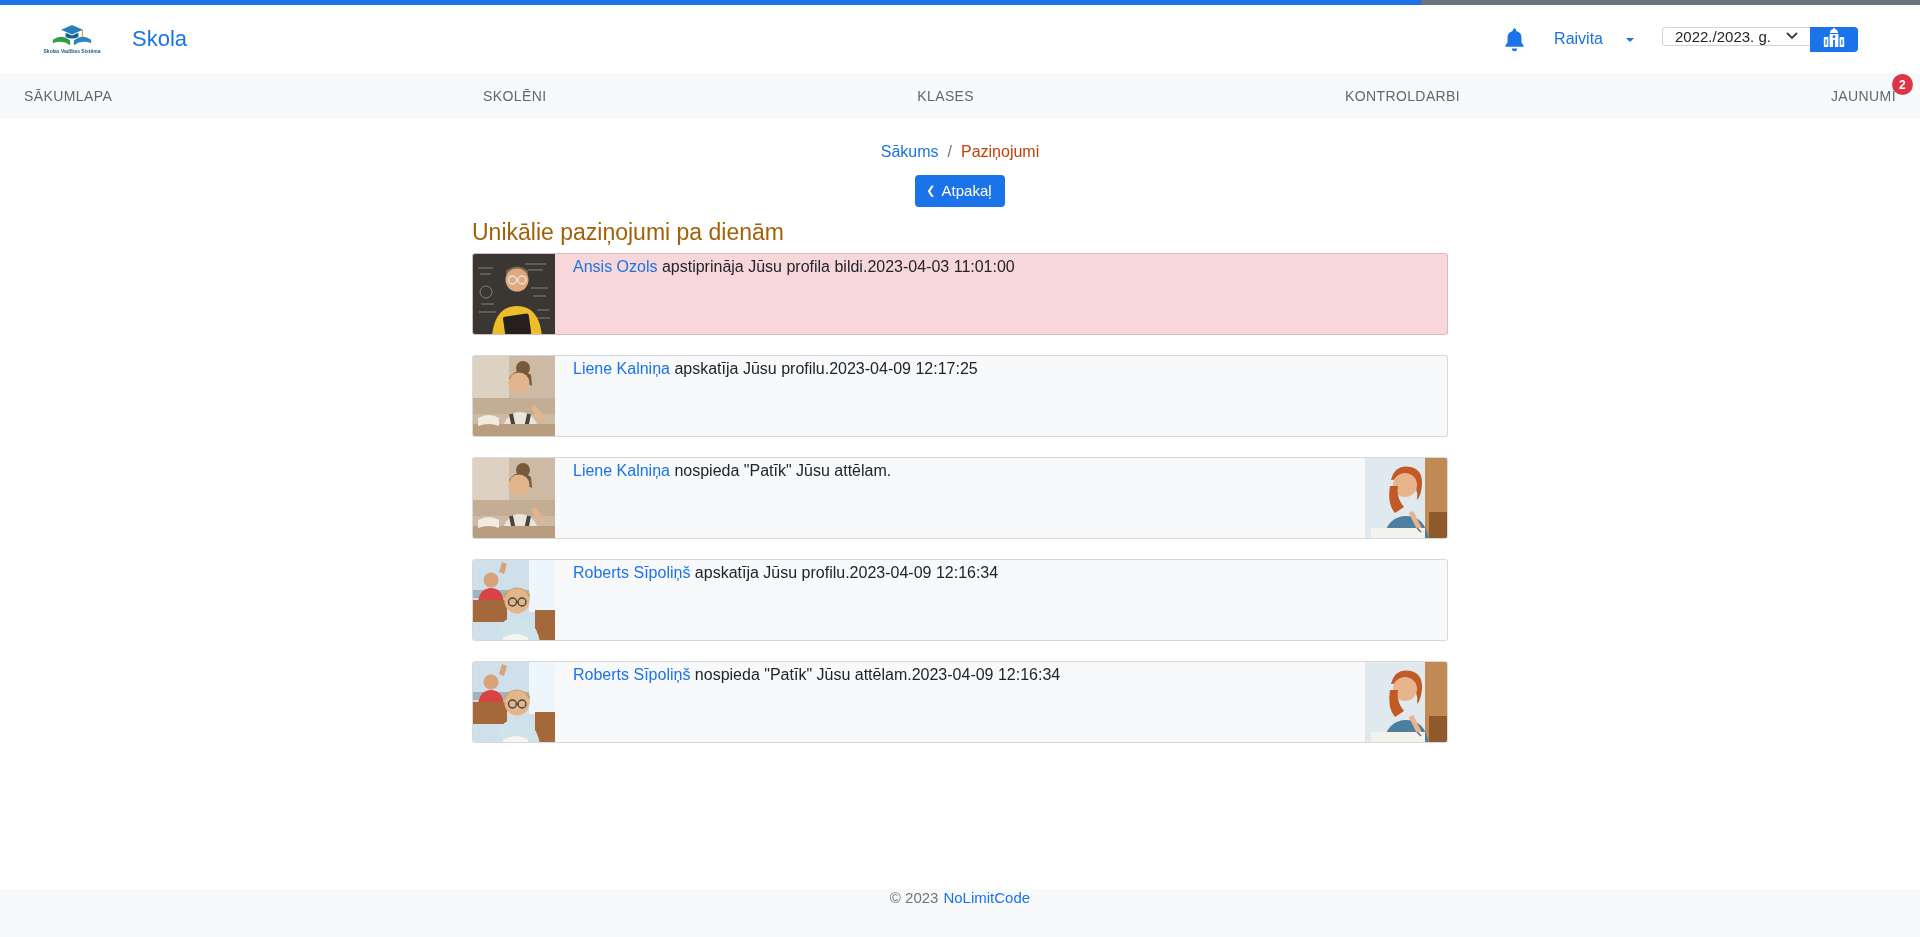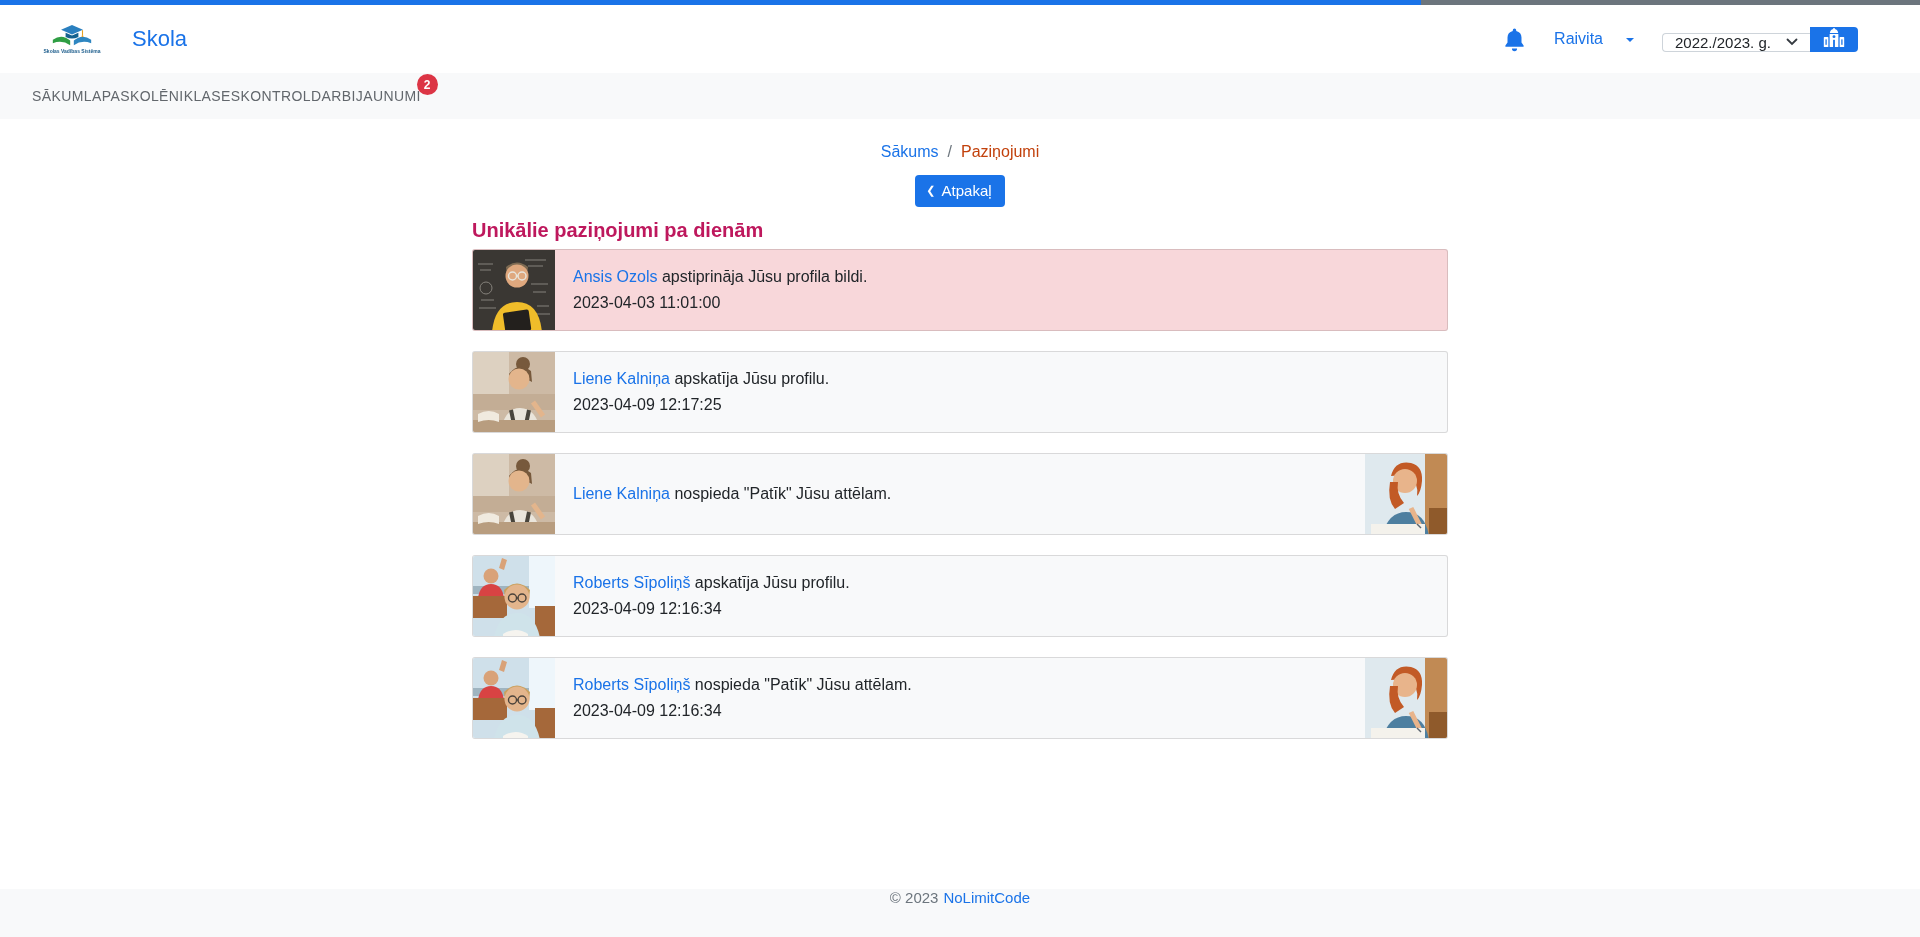--- a/index.html
+++ b/index.html
@@ -28,55 +28,55 @@
   .logo{width:56px;display:flex;flex-direction:column;align-items:center}
   .logo svg{width:42px;height:24px;display:block}
   .logo-caption{font-size:5px;font-weight:bold;color:#1c5d8c;white-space:nowrap;line-height:6px}
   .brand-name{color:var(--accent);font-size:22px}
   .header-right{display:flex;align-items:center;gap:28px}
   .bell{cursor:pointer;display:flex}
   .bell svg{width:23px;height:25px}
   .user-menu{color:var(--accent);font-size:16px;display:flex;align-items:center;gap:23px;cursor:pointer}
   .caret-down{width:0;height:0;border-left:4px solid transparent;border-right:4px solid transparent;
     border-top:4px solid var(--accent);margin-top:2px}
-  .input-group{display:flex;align-items:flex-end;height:25px}
+  .input-group{display:flex;align-items:flex-start;height:25px}
   .select-box{width:148px;border:1px solid #ced4da;border-right:none;border-radius:4px 0 0 4px;
     display:flex;align-items:center;justify-content:space-between;padding:0 12px;font-size:15px;
     background:#fff;color:#212529;cursor:pointer}
   .select-box .chev svg{width:12px;height:8px;display:block}
   .school-btn{width:48px;border:none;border-radius:0 4px 4px 0;background:var(--accent);
     display:flex;align-items:center;justify-content:center;cursor:pointer}
   .school-btn svg{width:22px;height:20px}
   
   nav{height:46px;flex:0 0 auto;background:var(--nav-bg);display:flex;align-items:center;
-    padding:0 32px}
+    justify-content:space-between;padding:0 24px}
   .nav-item{color:#62676c;font-size:14px;letter-spacing:.4px;position:relative;cursor:pointer;white-space:nowrap}
   .nav-badge{position:absolute;top:-14px;right:-17px;background:var(--badge);color:#fff;
     min-width:21px;height:21px;border-radius:50%;display:flex;align-items:center;justify-content:center;
     font-size:12px;font-weight:bold}
   
   main{flex:1 1 auto}
   .breadcrumb{display:flex;justify-content:center;align-items:flex-start;gap:9px;margin-top:24px;font-size:16px}
   .breadcrumb a{color:var(--accent);text-decoration:none;cursor:pointer}
   .breadcrumb .sep{color:#6c757d}
   .breadcrumb .current{color:#c2410c}
   .back-wrap{display:flex;justify-content:center;margin-top:14px}
   .btn-back{background:var(--accent);color:#fff;border:none;border-radius:4px;padding:7px 13px 8px 11px;
     font-size:15px;font-family:inherit;display:flex;align-items:center;gap:6px;cursor:pointer}
   .btn-back .chev{font-size:11px;line-height:1}
   .content{width:976px;margin:12px auto 0}
-  .page-title{font-size:20px;font-weight:700;color:#be185d;margin:10px 0 7px}
+  .page-title{font-size:23px;font-weight:400;color:#a16207;margin:10px 0 7px}
   
   .notif{display:flex;align-items:stretch;height:82px;background:var(--item-bg);
     border:1px solid rgba(0,0,0,.125);border-radius:3px;margin-bottom:20px;overflow:hidden}
   .notif-highlight{background:var(--highlight-bg)}
   .notif-avatar,.notif-right{width:82px;flex:0 0 82px}
   .notif-avatar svg,.notif-right svg{width:82px;height:82px;display:block}
   .notif-right{margin-left:auto}
-  .notif-body{display:flex;flex-direction:column;justify-content:center;padding-left:18px;
+  .notif-body{display:flex;flex-direction:row;justify-content:center;padding-left:18px;
     font-size:16px;line-height:26px}
   .notif-name{color:var(--accent);text-decoration:none;cursor:pointer}
   
   footer{height:48px;flex:0 0 auto;background:#f8f9fa;display:flex;
     justify-content:center;gap:5px;font-size:15px;color:#6c757d}
   footer a{color:var(--accent);text-decoration:none;cursor:pointer}
 </style>
 </head>
 <body>
 

